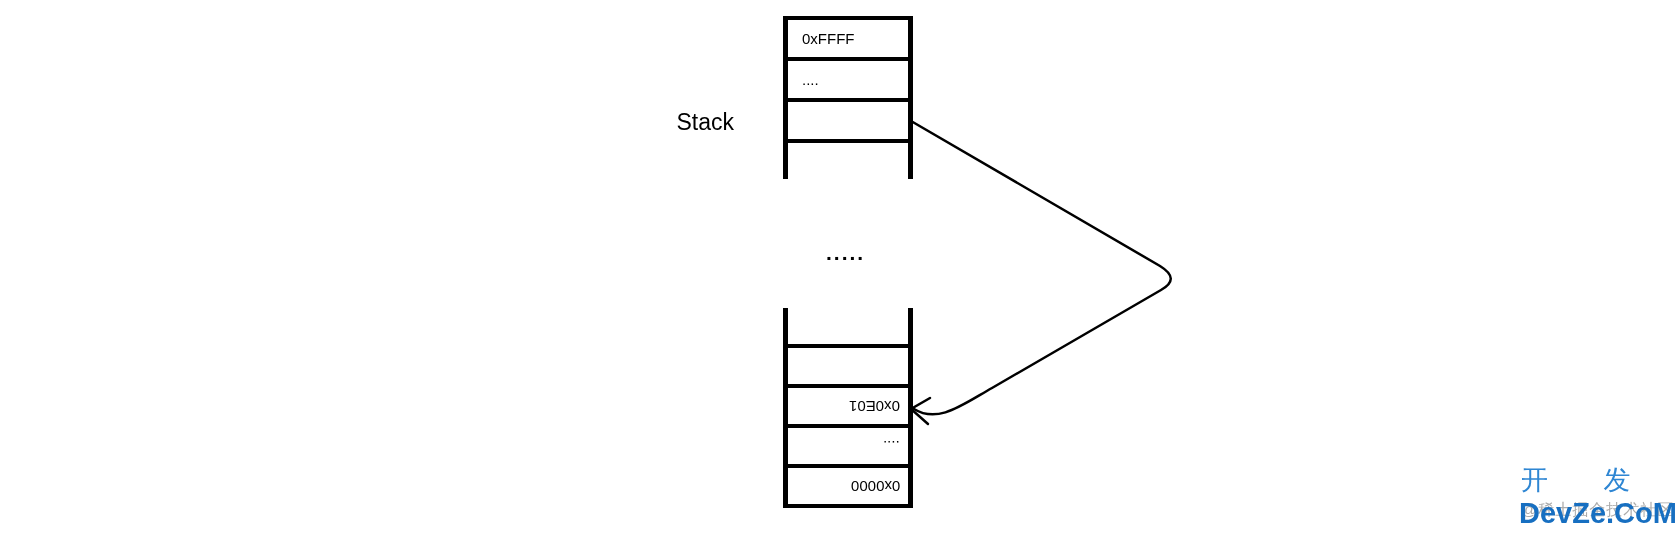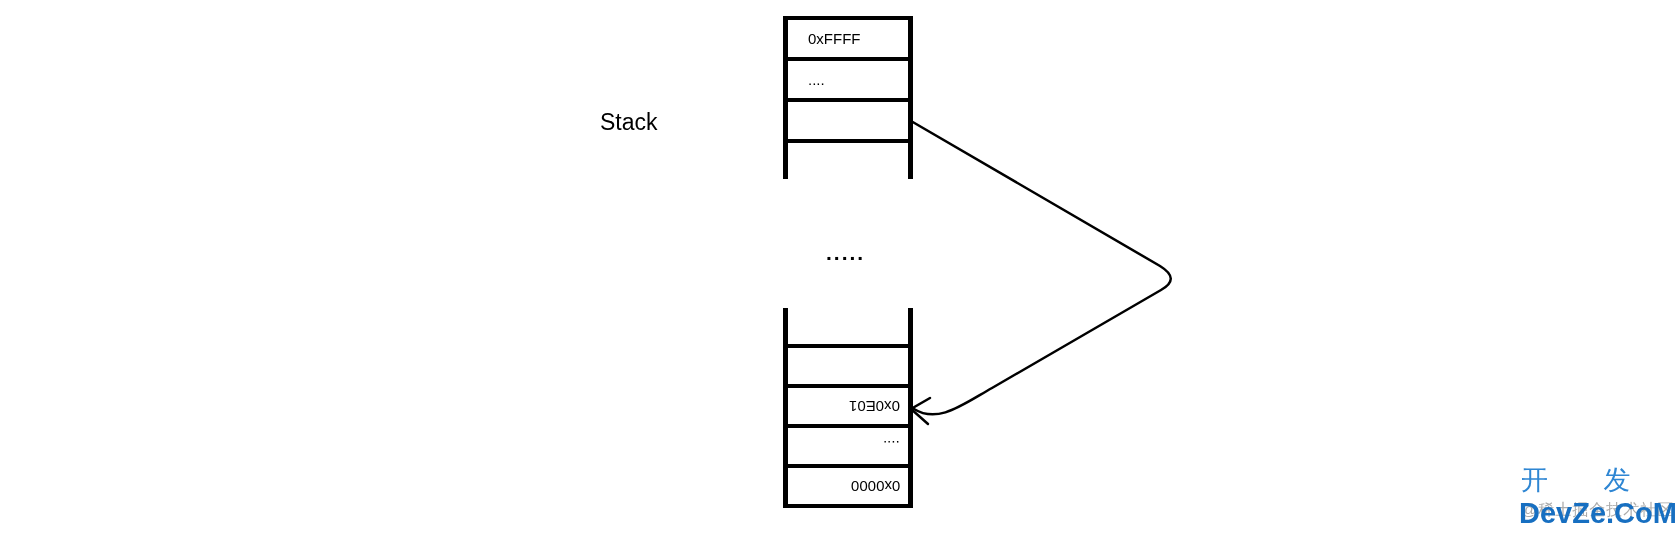--- a/index.html
+++ b/index.html
@@ -1,36 +1,36 @@
 <!DOCTYPE html>
 <html><head>
 <meta charset="utf-8">
 <style>
   html,body { margin:0; padding:0; background:#ffffff; }
   .canvas {
     position:relative; width:1680px; height:536px; background:#ffffff;
     font-family:"Liberation Sans", sans-serif; overflow:hidden;
   }
   .side-label {
-    position:absolute; width:134px; text-align:left;
+    position:absolute; width:134px; text-align:right;
     font-size:23px; line-height:28px; color:#000;
   }
   .label-stack { left:600px; top:108px; }
   .label-heap  { left:601px; top:396px; }
 
   .memcol {
     position:absolute; left:783px; width:130px; box-sizing:border-box;
     border-left:5px solid #000; border-right:5px solid #000;
   }
   .memcol.stack { top:16px; border-top:4px solid #000; }
   .memcol.heap  { top:308px; border-bottom:4px solid #000; }
 
   .cell {
     height:37px; display:flex; align-items:center;
-    padding-left:20px; font-size:15px; color:#000;
+    padding-left:14px; font-size:15px; color:#000;
   }
   .stack .cell + .cell { border-top:4px solid #000; }
   .stack .cell:last-child { height:36px; }
 
   .heap .cell { height:36px; padding-left:0; padding-right:8px; justify-content:flex-end; }
   .heap .cell + .cell { border-top:4px solid #000; }
   .heap .cell .flip { display:inline-block; transform:rotate(180deg); }
 
   .gap-dots {
     position:absolute; left:826px; top:238px; width:48px; height:30px;

